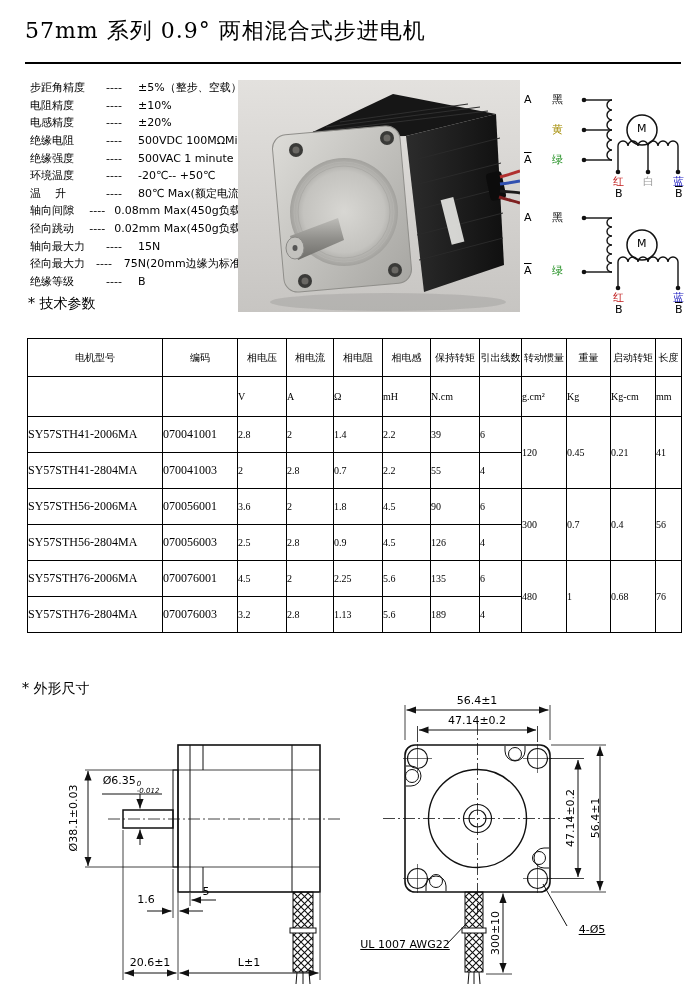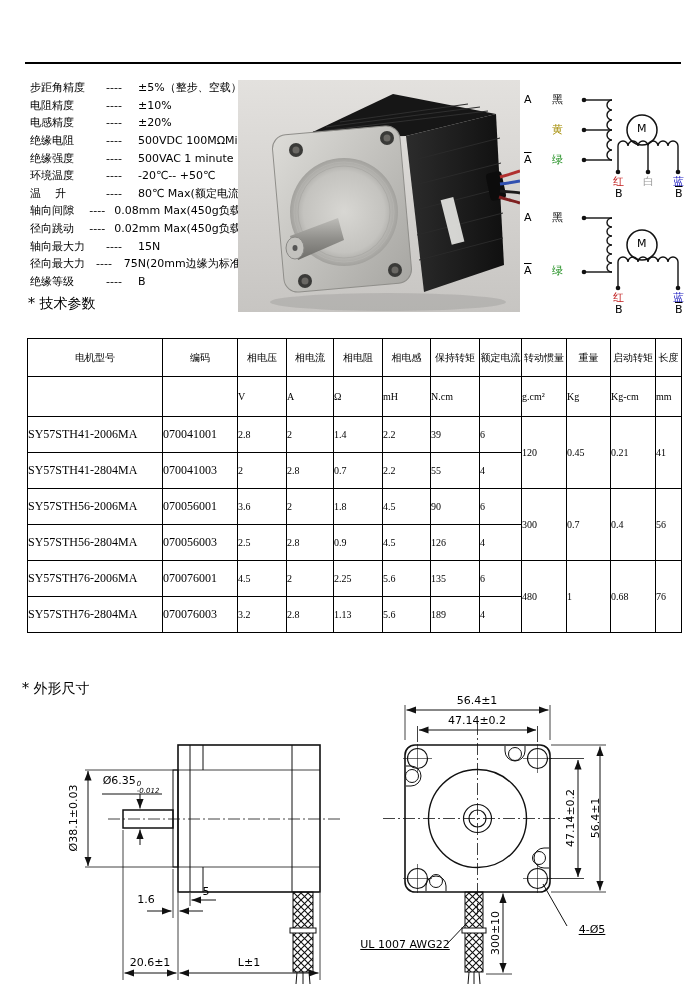--- a/index.html
+++ b/index.html
@@ -39,20 +39,21 @@
   .rot{transform:translate(-50%,-50%) rotate(-90deg);}
   .undl{text-decoration:underline;}
   .tolstack{display:inline-flex;flex-direction:column;font-size:7px;line-height:7px;
             vertical-align:-2px;margin-left:1px;font-style:normal;}
 </style>
 </head>
 <body>
 
 <div class="page">
 
+  <div class="title">57mm 系列 0.9° 两相混合式步进电机</div>
   <div class="rule"></div>
 
   <div class="specs">
     <div class="spec-row">
         <span class="spec-label">步距角精度</span>
         <span class="spec-dash">----</span>
         <span class="spec-value">±5%（整步、空载）</span>
       </div>
     <div class="spec-row">
         <span class="spec-label">电阻精度</span>
@@ -251,21 +252,21 @@
     </colgroup>
     <tbody>
         <tr style="height:38px">
       <th>电机型号</th>
       <th>编码</th>
       <th>相电压</th>
       <th>相电流</th>
       <th>相电阻</th>
       <th>相电感</th>
       <th>保持转矩</th>
-      <th>额定电流</th>
+      <th>引出线数</th>
       <th>转动惯量</th>
       <th>重量</th>
       <th>启动转矩</th>
       <th>长度</th>
     </tr>
     <tr style="height:40px">
       <td></td>
       <td></td>
       <td>V</td>
       <td>A</td>

